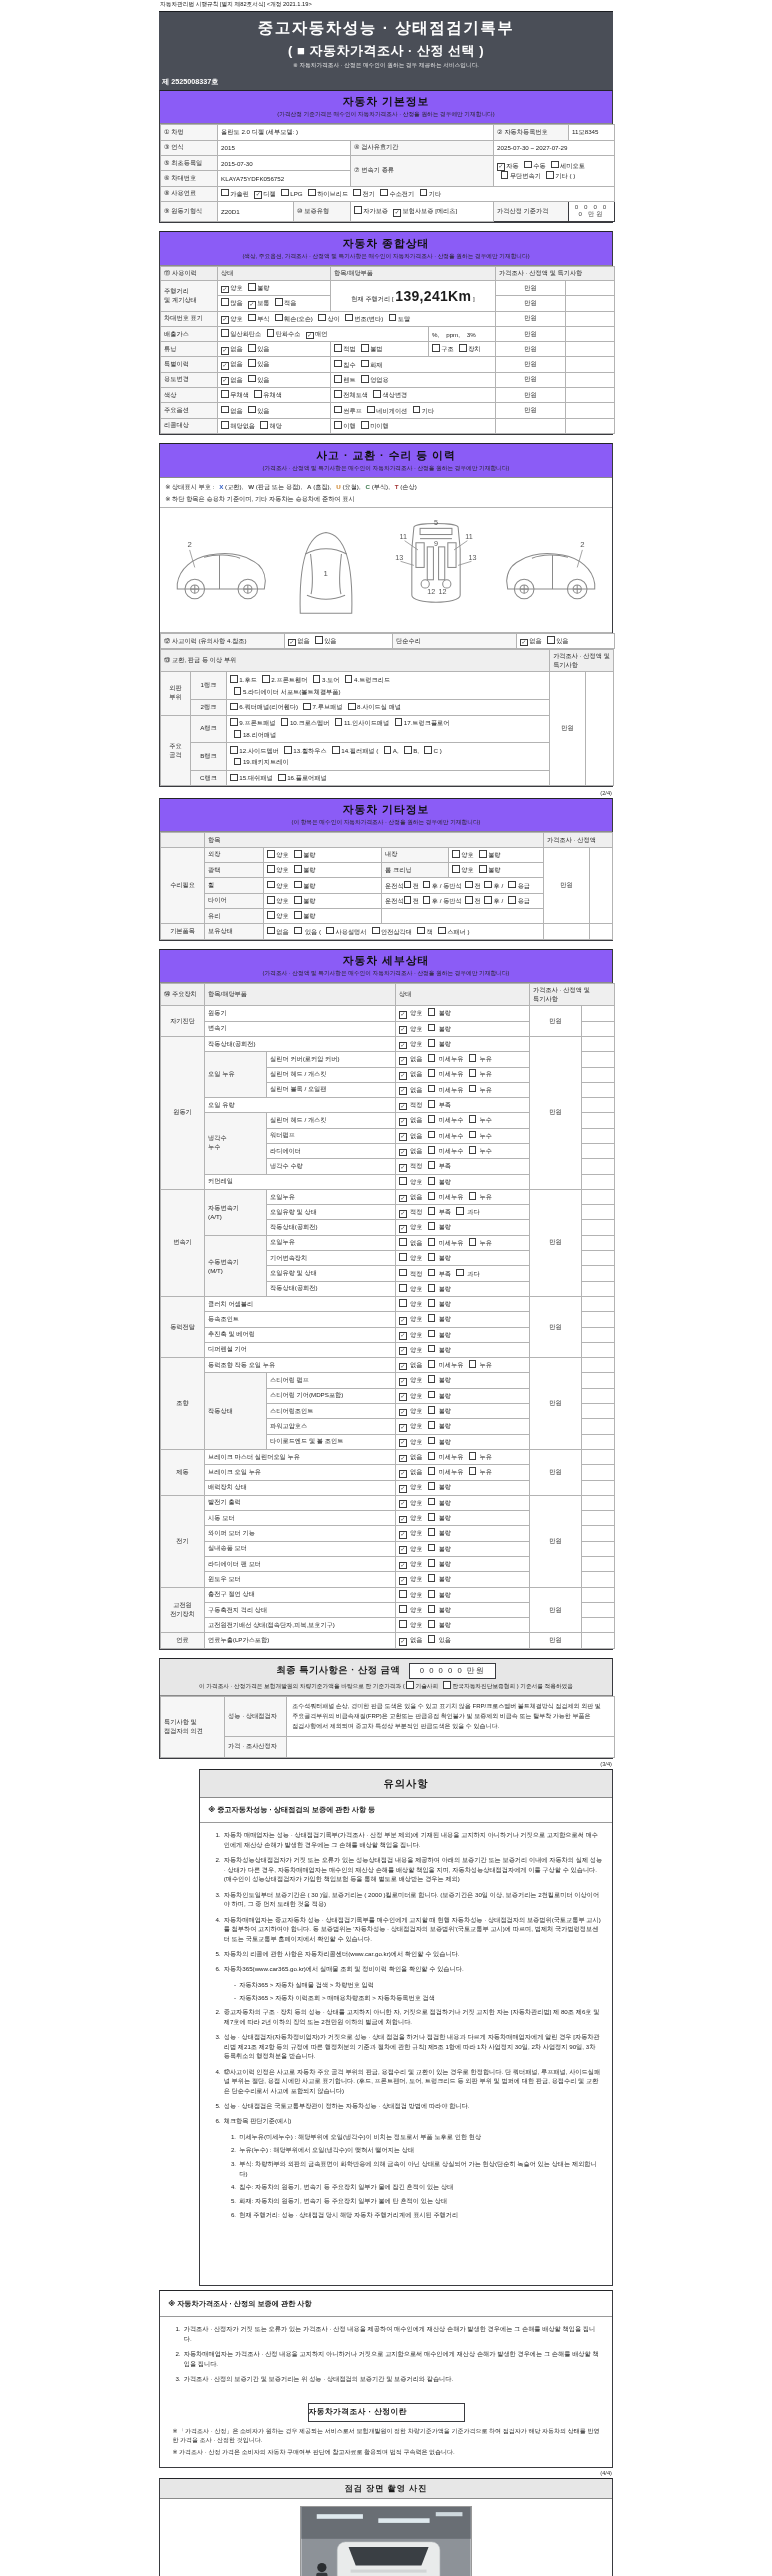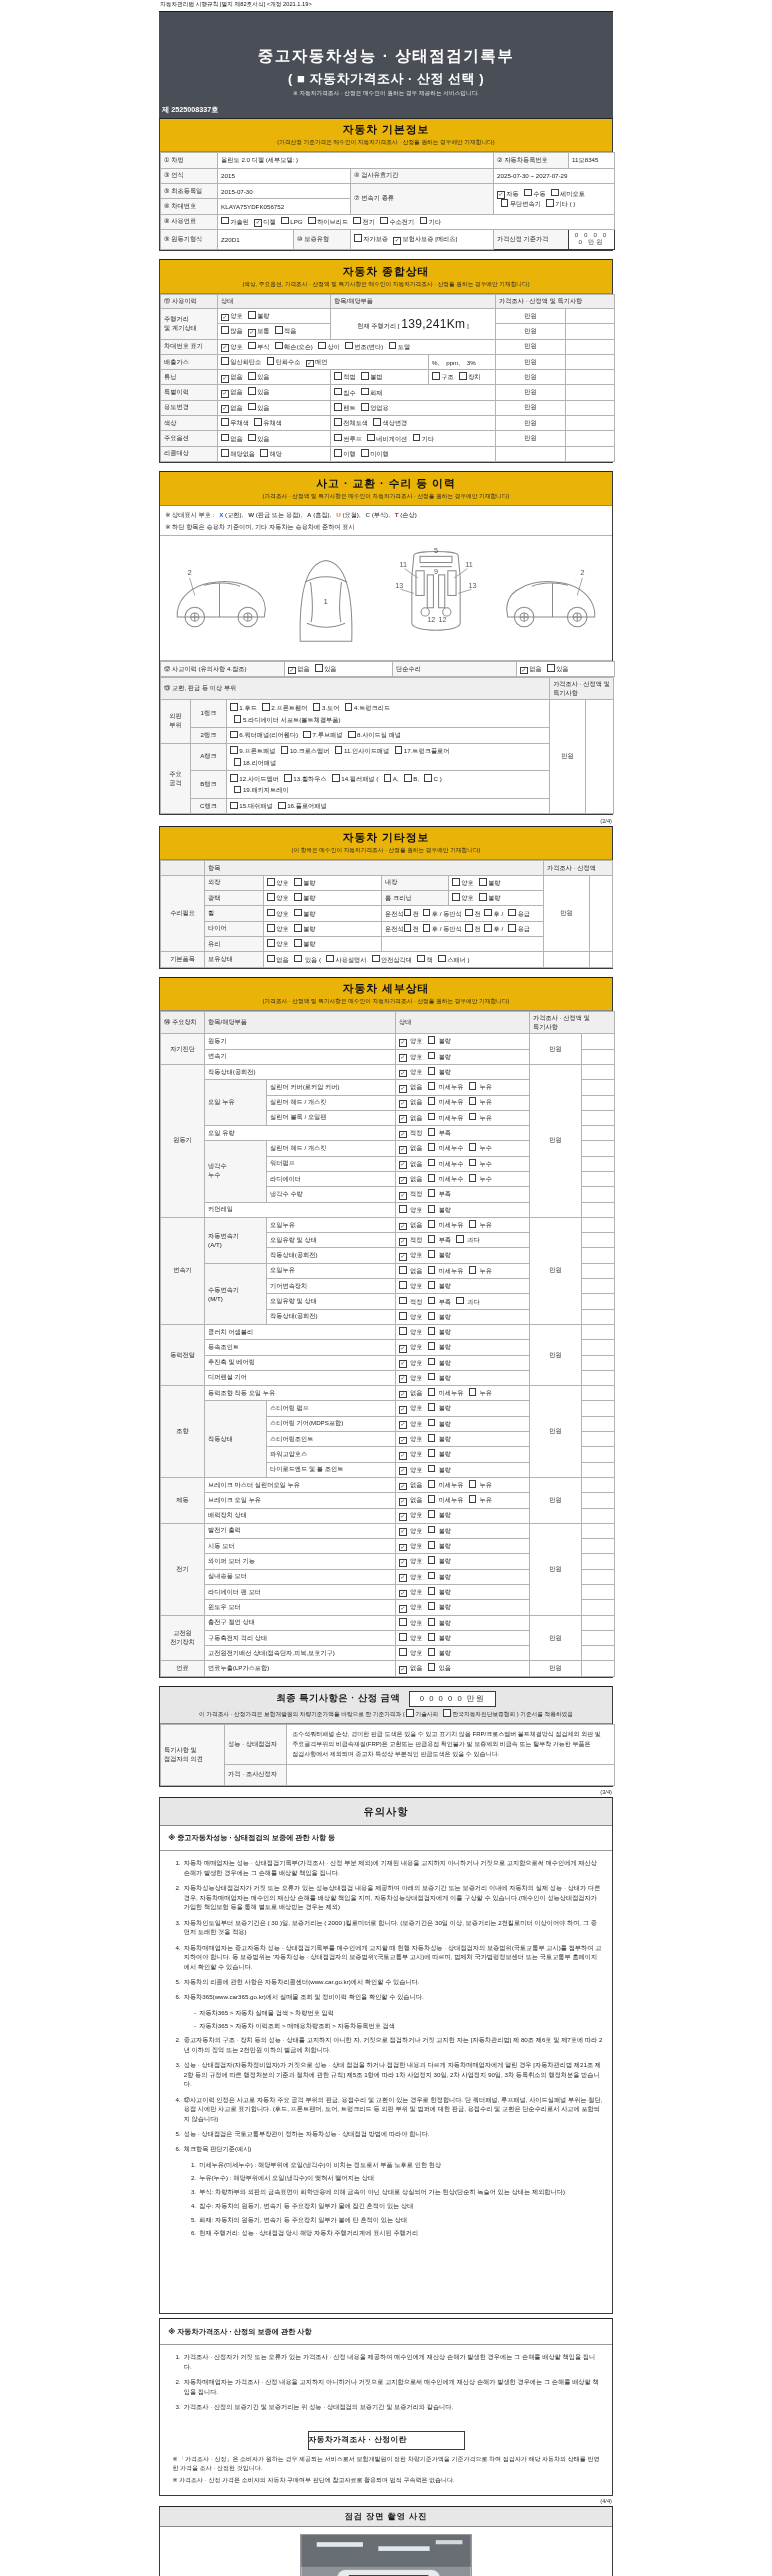--- a/index.html
+++ b/index.html
@@ -2,41 +2,41 @@
 <html style="font-size:8.2px"><head>
 <meta charset="utf-8">
 <style>
   html,body{margin:0;padding:0;}
   body{width:773px;height:2576px;background:#ffffff;overflow:hidden;
        font-family:"Liberation Sans","DejaVu Sans",sans-serif;color:#1c1c1c;}
   .page{width:454px;margin-left:159px;}
   .formref{font-size:5.7px;color:#111;padding:1px 0 1.5px 1px;}
   
   .band{background:#4a4e57;color:#fff;text-align:center;padding:6.2px 0 2.1px;border-top:1.5px solid #1a1c20;}
-  .band-title{font-size:15.5px;font-weight:700;letter-spacing:1.5px;margin-top:28px;}
+  .band-title{font-size:15.5px;font-weight:700;letter-spacing:1.5px;}
   .band-sub{font-size:13px;font-weight:700;margin-top:3.6px;letter-spacing:0.5px;}
   .band-note{font-size:5.7px;margin-top:2.1px;color:#e9e9e9;}
   .band-docno{text-align:left;font-size:7.2px;font-weight:700;padding:6.2px 0 1px 3.1px;}
   
   .sec{border:1px solid #3a3b40;border-top:1.5px solid #232428;background:#fff;}
   .sec + .sec{margin-top:8px;}
-  .sec-head{background:#eab308;text-align:center;padding:4.6px 0 4.1px;border-bottom:0.5px solid #8a8a8a;}
+  .sec-head{background:#8b5cf6;text-align:center;padding:4.6px 0 4.1px;border-bottom:0.5px solid #8a8a8a;}
   .sec-title{font-size:10.8px;font-weight:700;letter-spacing:1px;color:#111;}
   .sec-sub{font-size:5.7px;margin-top:2.1px;color:#222;}
   table.t{width:100%;border-collapse:collapse;table-layout:fixed;}
   .t td,.t th{border:0.5px solid #b3b3b3;font-size:6.2px;padding:1.5px 3.1px;vertical-align:middle;
               overflow:hidden;word-break:keep-all;}
   .t th{background:#efefef;font-weight:400;text-align:left;height:10.3px;}
   .t td{height:11.3px;background:#fff;}
   .lab{background:#f6f6f6 !important;}
   .ctr{text-align:center;}
   .price{text-align:center;color:#222;}
   .prelabel{white-space:pre-line;}
   .big-item{font-size:6.7px;text-align:center;}
-  .big-item b{font-size:12px;font-weight:400;letter-spacing:0.3px;}
+  .big-item b{font-size:14px;font-weight:700;letter-spacing:0.3px;}
   .strongbox{border:1px solid #3a3b40 !important;}
   .zeros{letter-spacing:2.1px;color:#444;}
   
   .cb{display:inline-block;width:5.7px;height:5.7px;border:1px solid #3f3f3f;margin:0 1.5px 0 3.6px;
       vertical-align:-1px;line-height:5.7px;font-size:5.7px;font-weight:700;text-align:center;
       color:#111;background:#fff;}
   .cb:first-child{margin-left:0;}
   
   .legend{padding:3.6px 5.2px 3.1px;font-size:6.2px;border-bottom:0.5px solid #b3b3b3;line-height:1.8;}
   .legend .code{font-weight:700;margin-left:3.1px;}
@@ -724,21 +724,21 @@
       <tr>
         <td class="lab" style="height:17.5px;">가격 · 조사산정자</td>
         <td></td>
       </tr>
     </tbody>
       </table>
   </div>
 
   <div class="pagemark">(3/4)</div>
 
-  <div class="sec" style="min-height:515px;">
+  <div class="sec" style="min-height:515px;margin-left:40px;">
     <div class="notice-title">유의사항</div>
     <div class="notice-heading">※ 중고자동차성능 · 상태점검의 보증에 관한 사항 등</div>
     <div class="notice-body" id="notice-items">
         <div class="ni lv0">
           <span class="nn">1.</span>
           <span class="nt">자동차 매매업자는 성능 · 상태점검기록부(가격조사 · 산정 부분 제외)에 기재된 내용을 고지하지 아니하거나 거짓으로 고지함으로써 매수인에게 재산상 손해가 발생한 경우에는 그 손해를 배상할 책임을 집니다.</span>
         </div>
         <div class="ni lv0">
           <span class="nn">2.</span>
           <span class="nt">자동차성능상태점검자가 거짓 또는 오류가 있는 성능상태점검 내용을 제공하여 아래의 보증기간 또는 보증거리 이내에 자동차의 실제 성능 · 상태가 다른 경우, 자동차매매업자는 매수인의 재산상 손해를 배상할 책임을 지며, 자동차성능상태점검자에게 이를 구상할 수 있습니다.(매수인이 성능상태점검자가 가입한 책임보험 등을 통해 별도로 배상받는 경우는 제외)</span>

